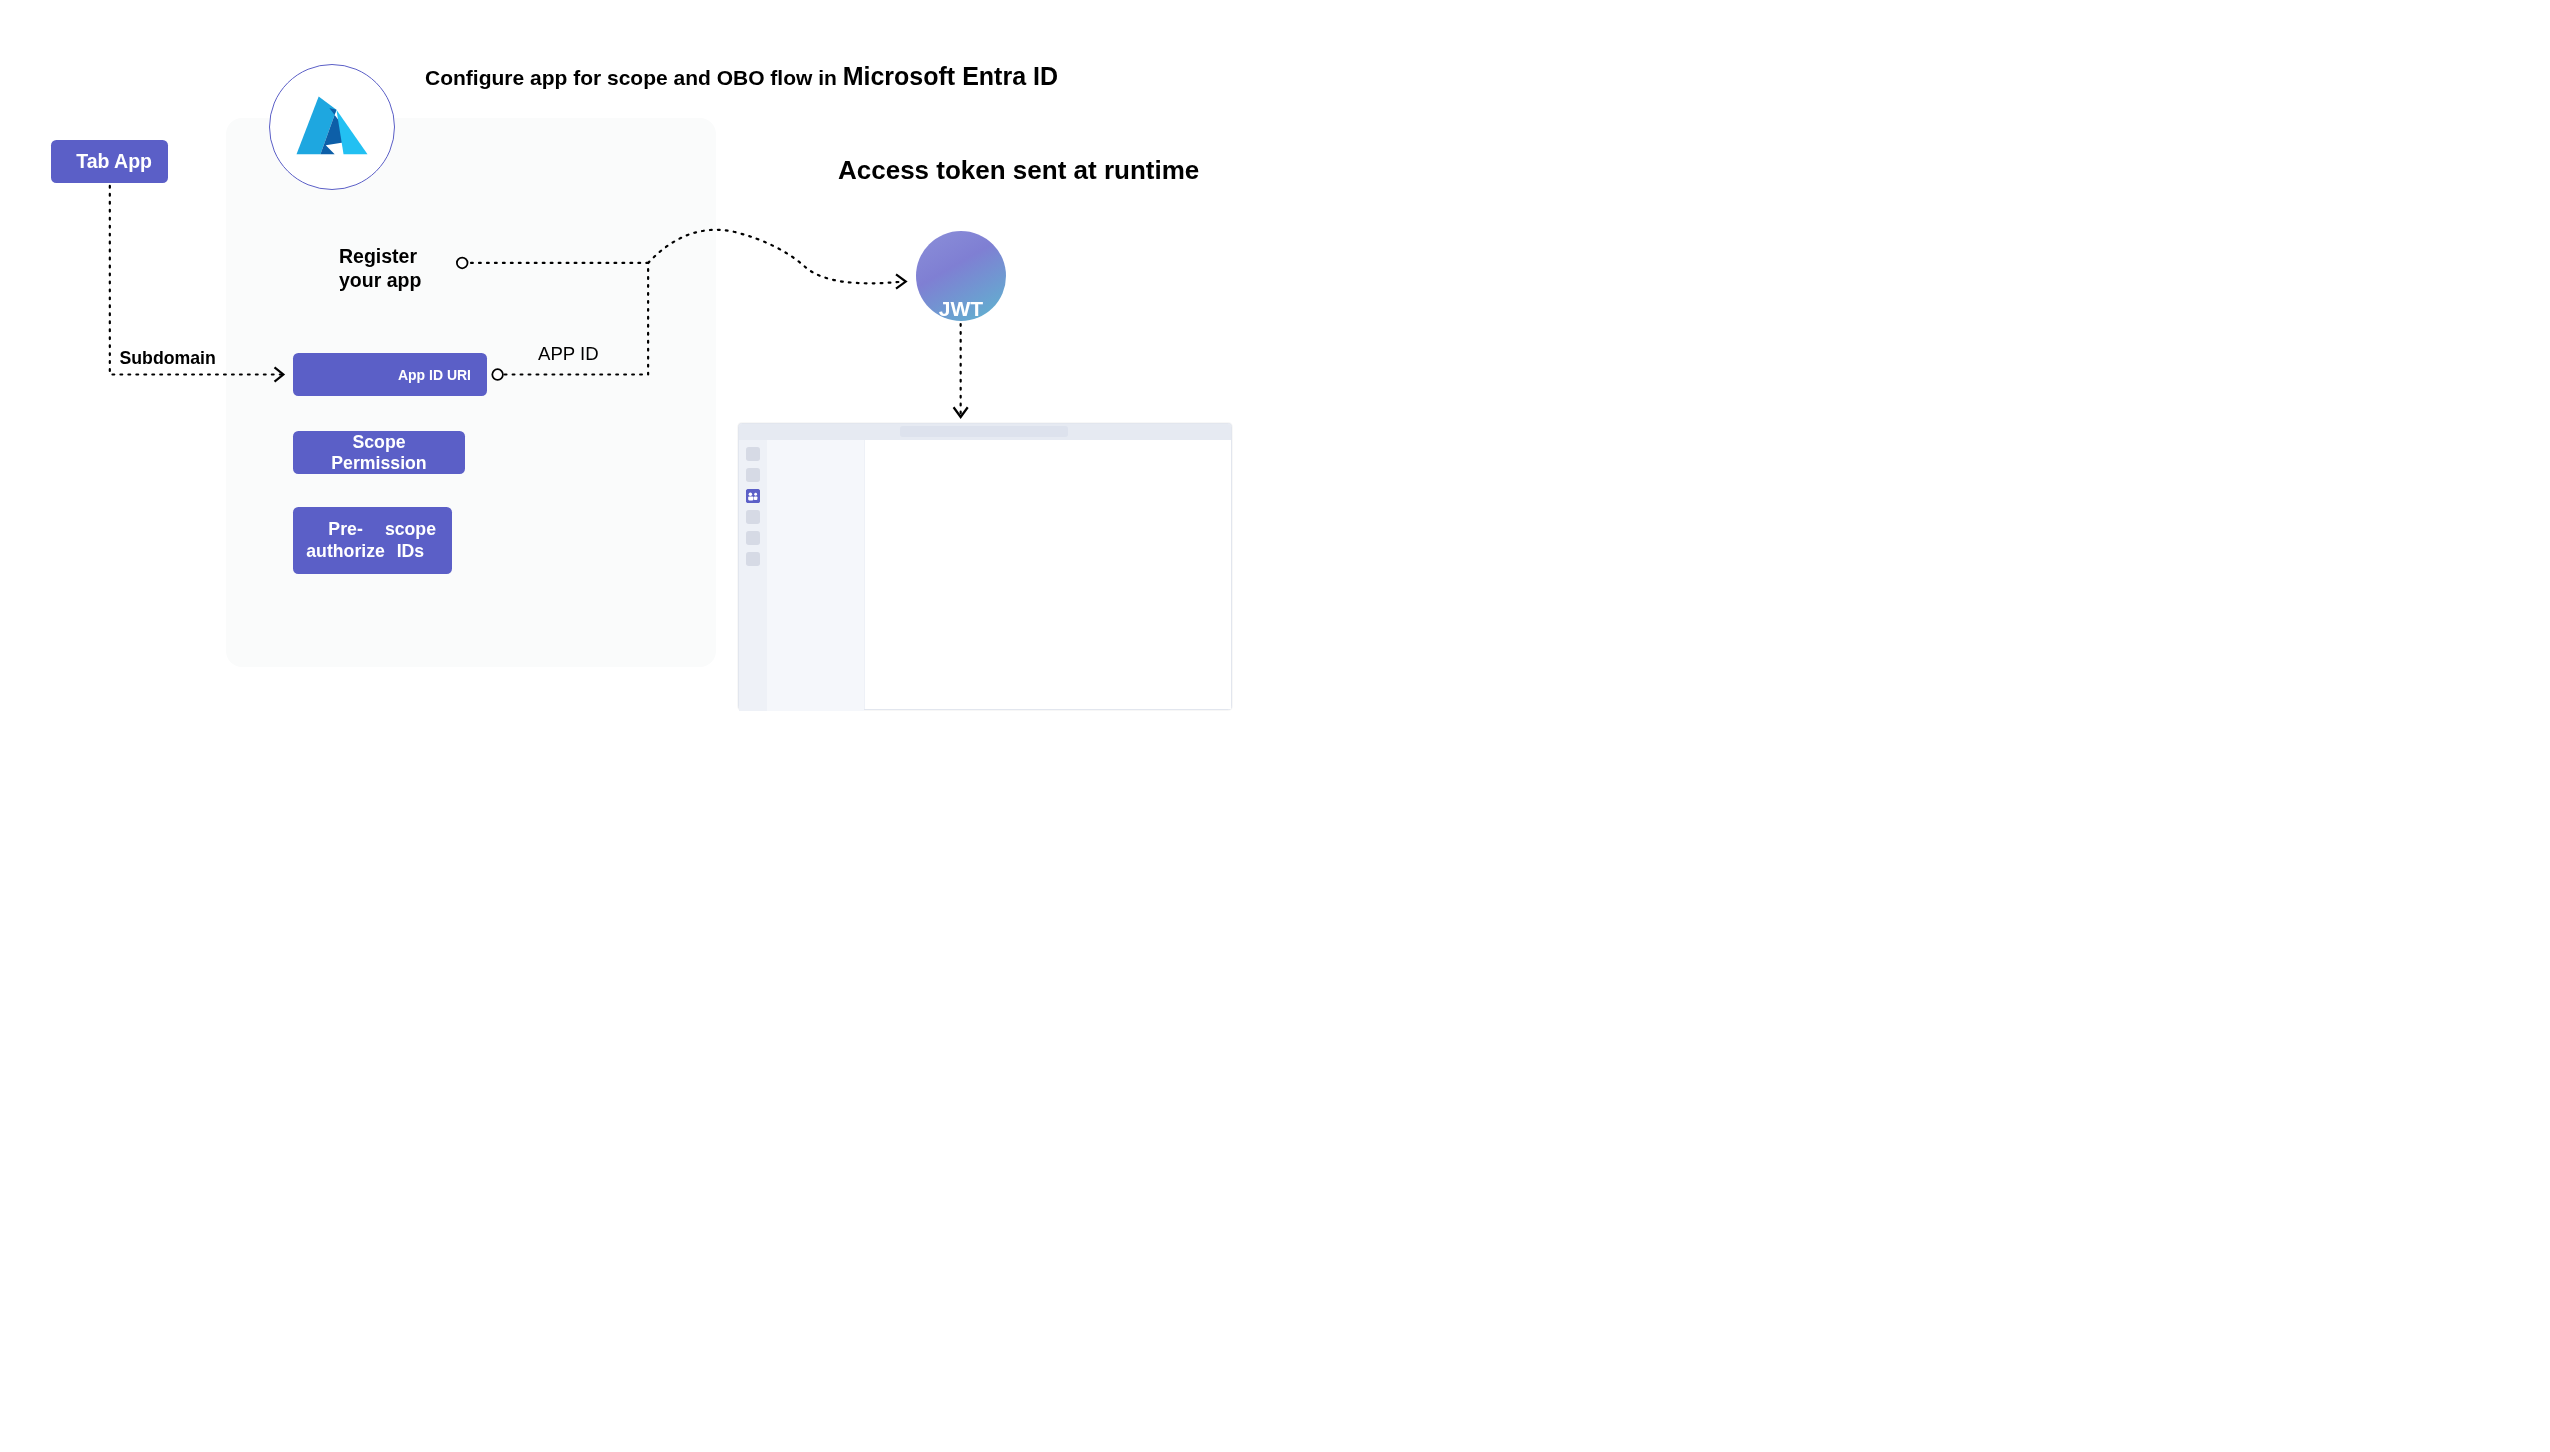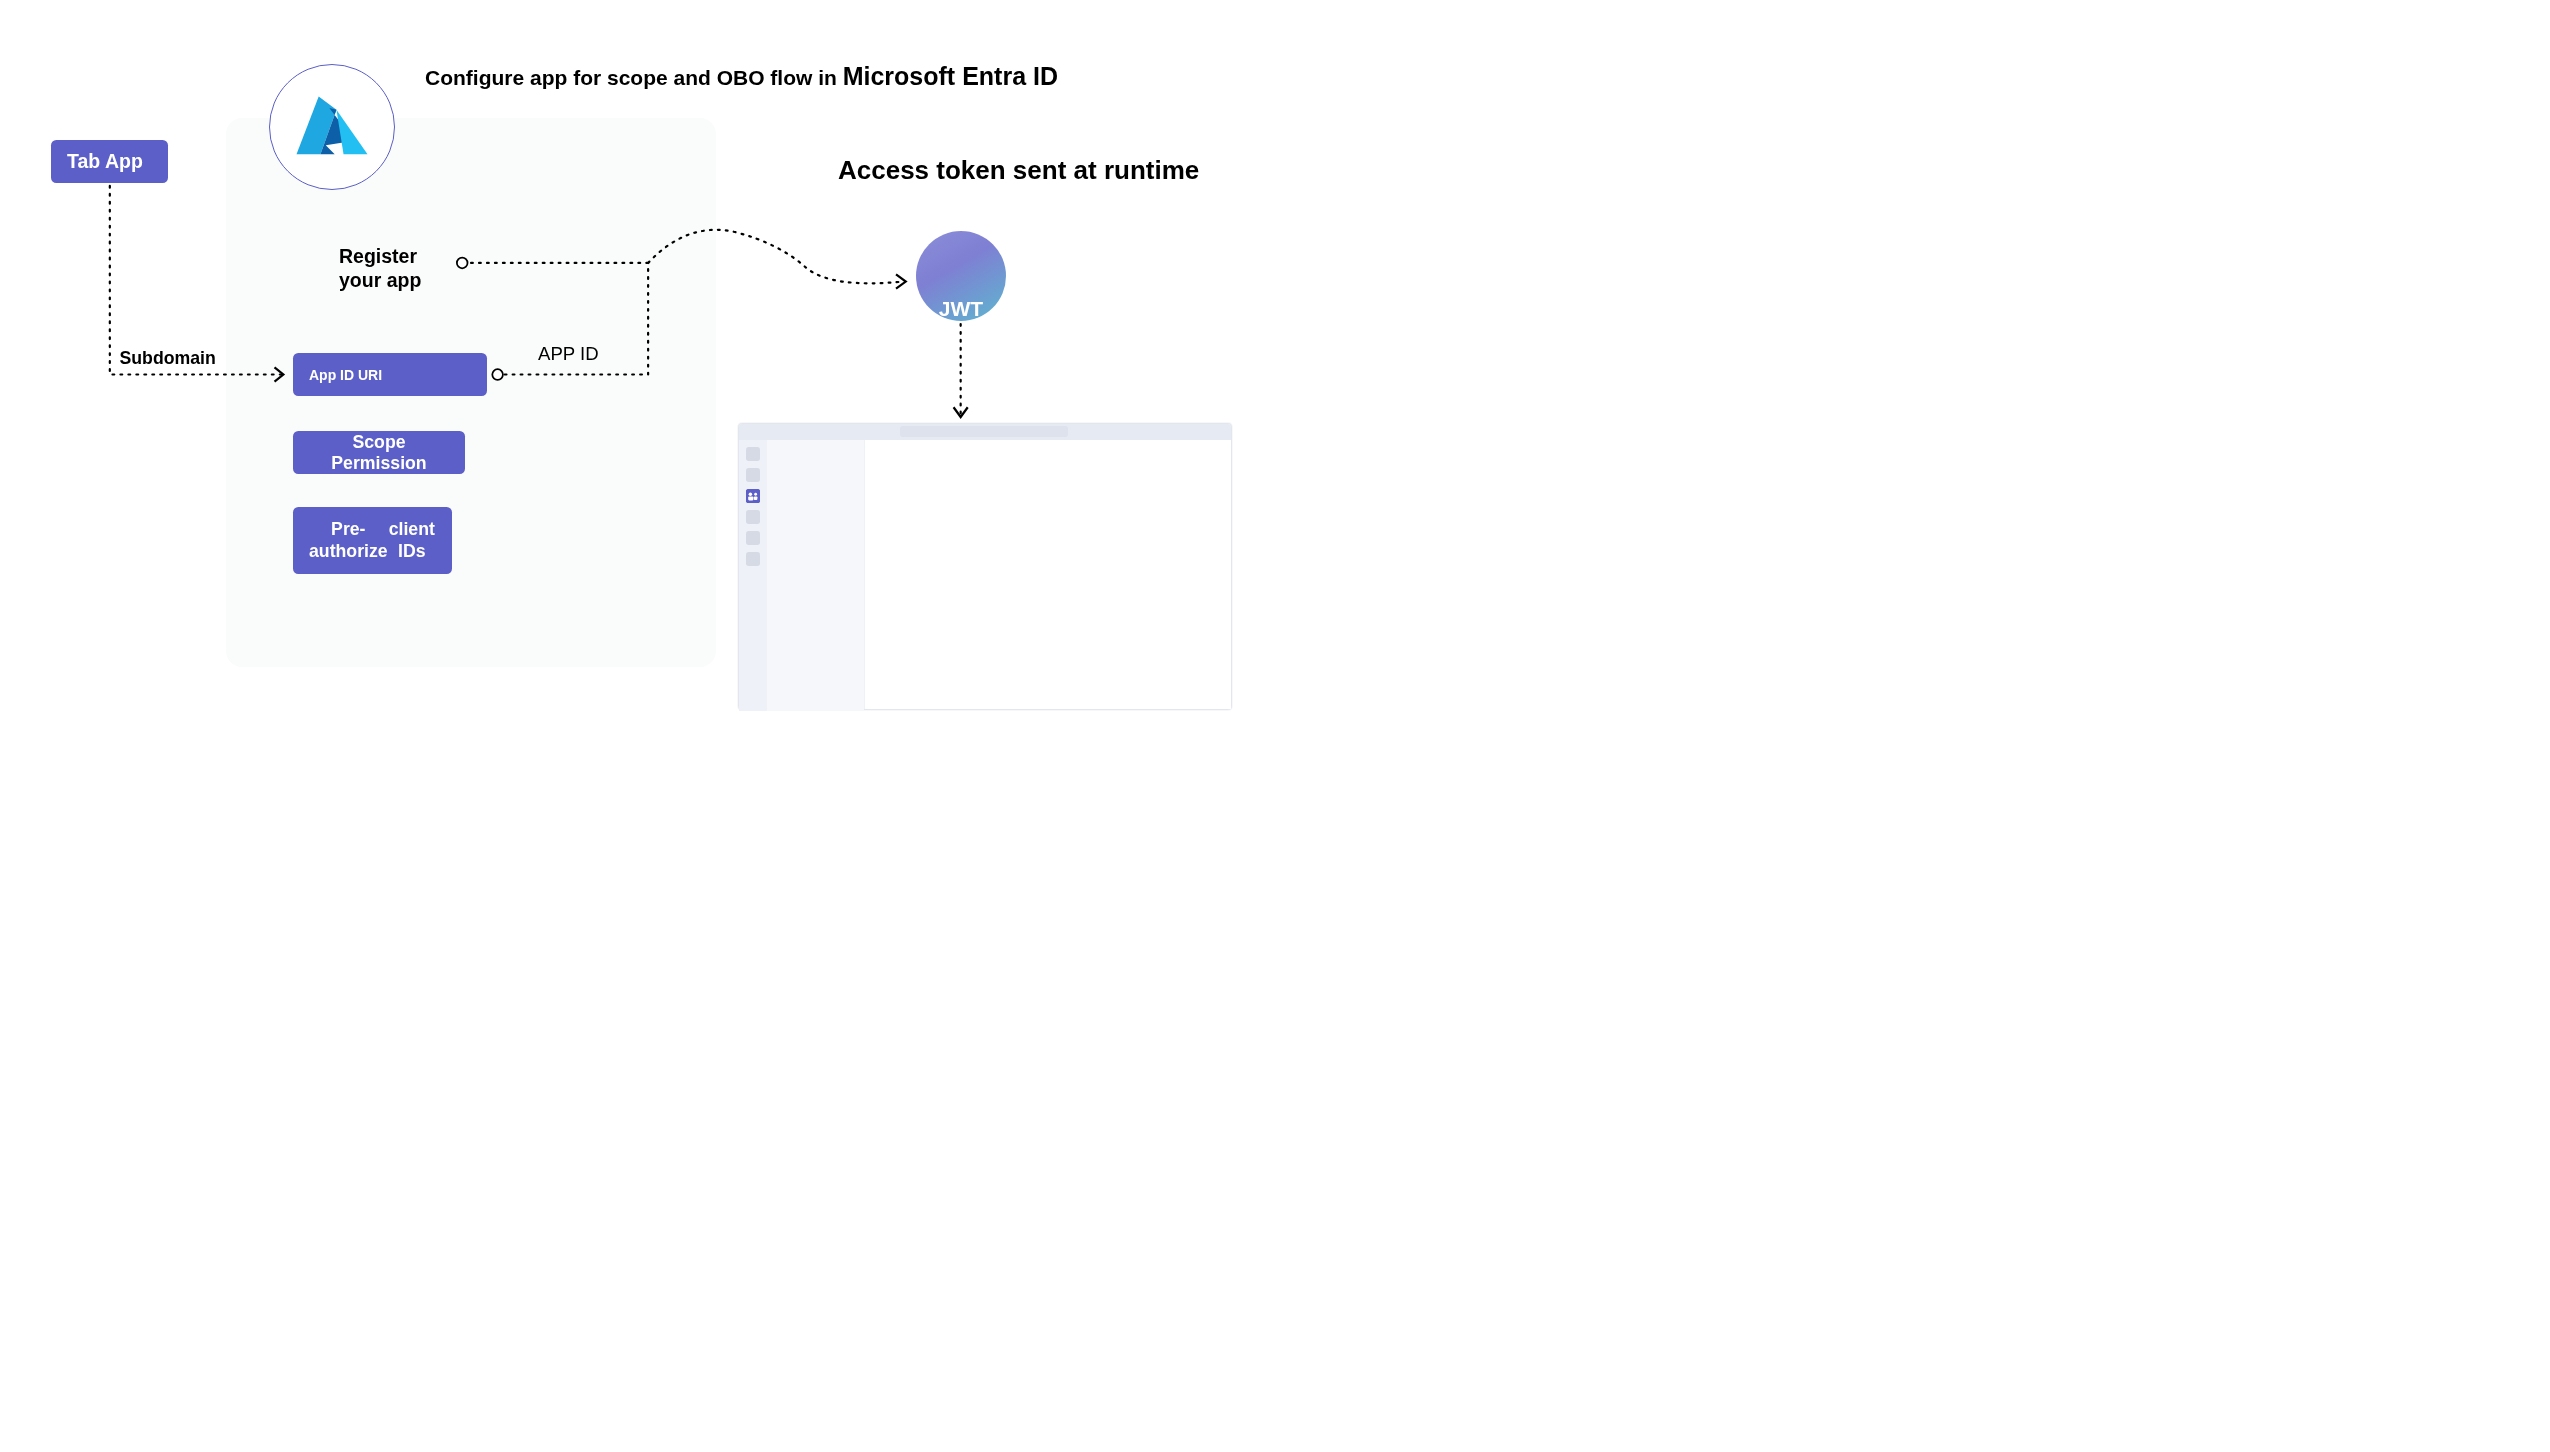--- a/index.html
+++ b/index.html
@@ -15,21 +15,21 @@
   }
   .btn {
     background: #5b5fc7;
     color: #ffffff;
     font-weight: 700;
     border-radius: 5.3px;
     padding: 8.9px 16px;
     text-align: center;
     display: flex;
     align-items: center;
-    justify-content: flex-start;
+    justify-content: flex-end;
   }
   .tab-app {
     position: absolute;
     left: 51px; top: 140px;
     width: 117px; height: 43px;
     font-size: 19.5px;
   }
   .config-panel {
     position: absolute;
     left: 226px; top: 118px;
@@ -194,21 +194,21 @@
 
 <div class="btn app-id-uri">
   <span>App ID URI</span>
 </div>
 <div class="btn scope-perm">
   <span>Scope Permission</span>
 </div>
 <div class="btn preauth">
   <span>Pre-authorize</span>
     <br>
-  <span>client IDs</span>
+  <span>scope IDs</span>
 </div>
 
 <div class="subdomain-label">Subdomain</div>
 <div class="appid-label">APP ID</div>
 
 <div class="access-token-label">Access token sent at runtime</div>
 <div class="jwt-circle">
   <span>JWT</span>
 </div>
 

